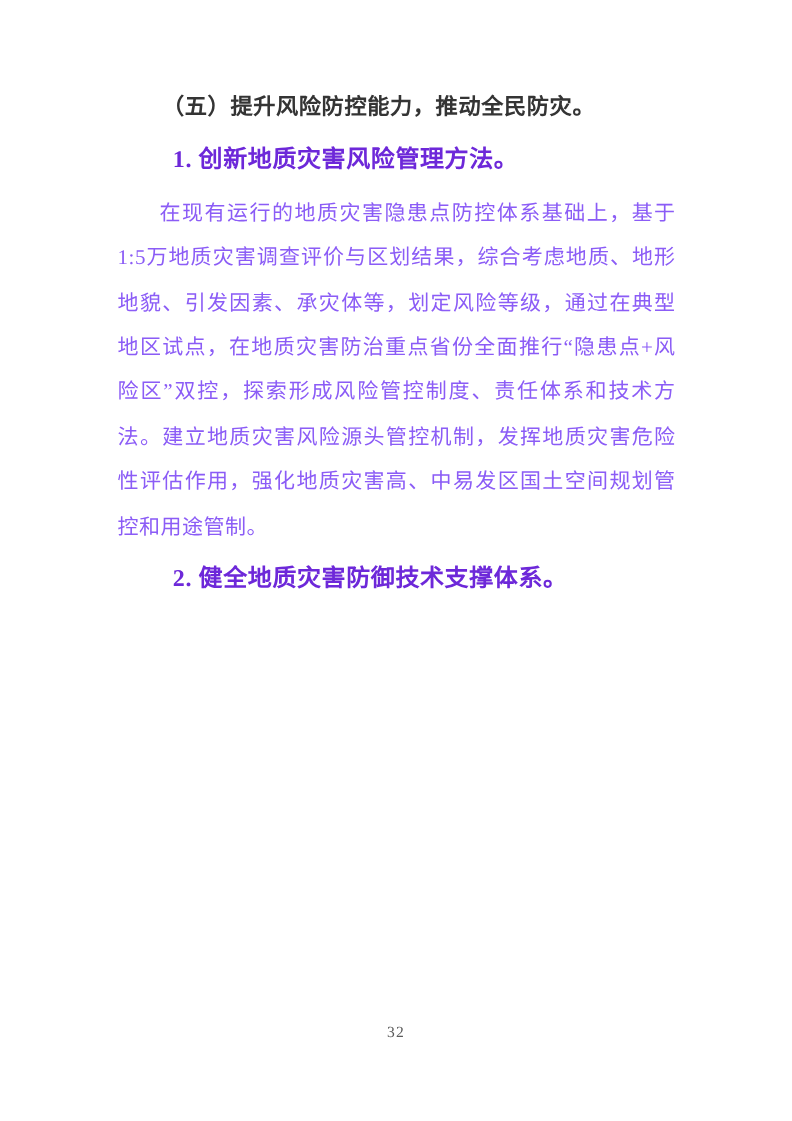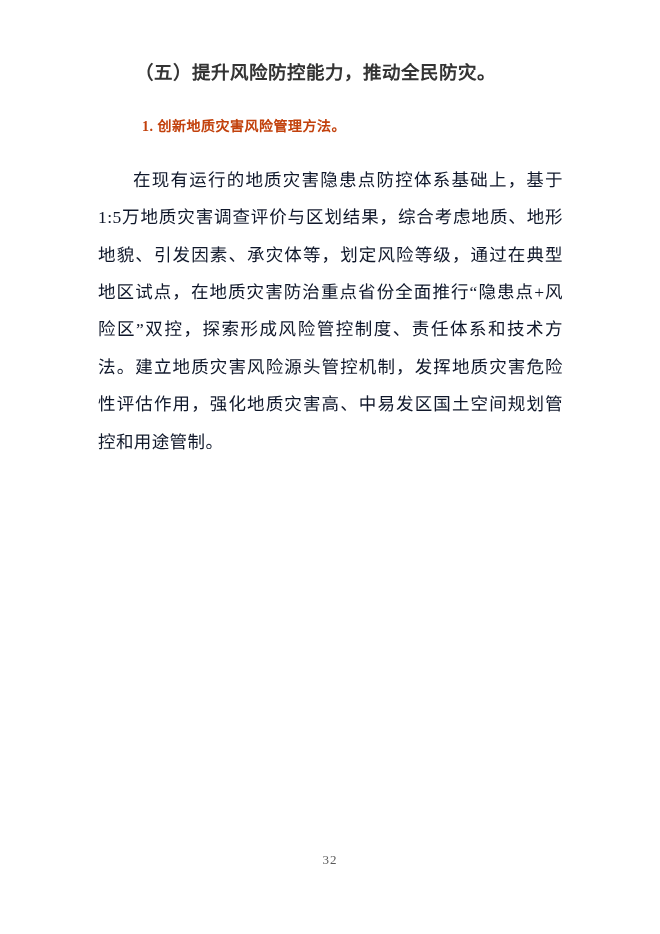--- a/index.html
+++ b/index.html
@@ -13,50 +13,50 @@
     height: 934px;
     margin: 0 auto;
     background: #ffffff;
     font-family: "Liberation Serif", "DejaVu Serif", serif;
     color: #3c3c3c;
     overflow: hidden;
   }
   .content {
     position: absolute;
     left: 98px;
-    top: 55px;
+    top: 72px;
     width: 465px;
   }
   .sec-heading {
     margin: 0;
     font-size: 18.5px;
     font-weight: bold;
     line-height: 37.4px;
     text-indent: 2em;
     letter-spacing: 0.5px;
     color: #343434;
   }
   .item-heading {
-    margin: 16px;
-    font-size: 14px;
+    margin: 6px;
+    font-size: 20px;
     font-weight: bold;
     line-height: 37.4px;
     text-indent: 2em;
     letter-spacing: 0.5px;
-    color: #c2410c;
+    color: #6d28d9;
   }
   .body-para {
     margin: 0;
     font-size: 17.5px;
     font-weight: normal;
     line-height: 37.4px;
     text-indent: 2em;
     text-align: justify;
     letter-spacing: 0.4px;
-    color: #0f172a;
+    color: #8b5cf6;
   }
   .page-number {
     position: absolute;
     left: 0;
     right: 0;
     top: 852px;
     text-align: center;
     font-size: 13px;
     letter-spacing: 1px;
     color: #5a5a5a;
@@ -66,18 +66,19 @@
 <body>
 
 <div class="page">
   <div class="content">
 
     <h2 class="sec-heading">（五）提升风险防控能力，推动全民防灾。</h2>
 
     <h3 class="item-heading">1. 创新地质灾害风险管理方法。</h3>
     <p class="body-para">在现有运行的地质灾害隐患点防控体系基础上，基于 1:5万地质灾害调查评价与区划结果，综合考虑地质、地形地貌、引发因素、承灾体等，划定风险等级，通过在典型地区试点，在地质灾害防治重点省份全面推行“隐患点+风险区”双控，探索形成风险管控制度、责任体系和技术方法。建立地质灾害风险源头管控机制，发挥地质灾害危险性评估作用，强化地质灾害高、中易发区国土空间规划管控和用途管制。</p>
 
+    <h3 class="item-heading">2. 健全地质灾害防御技术支撑体系。</h3>
 
 
   </div>
 
   <div class="page-number">32</div>
 </div>
 
 </body></html>

